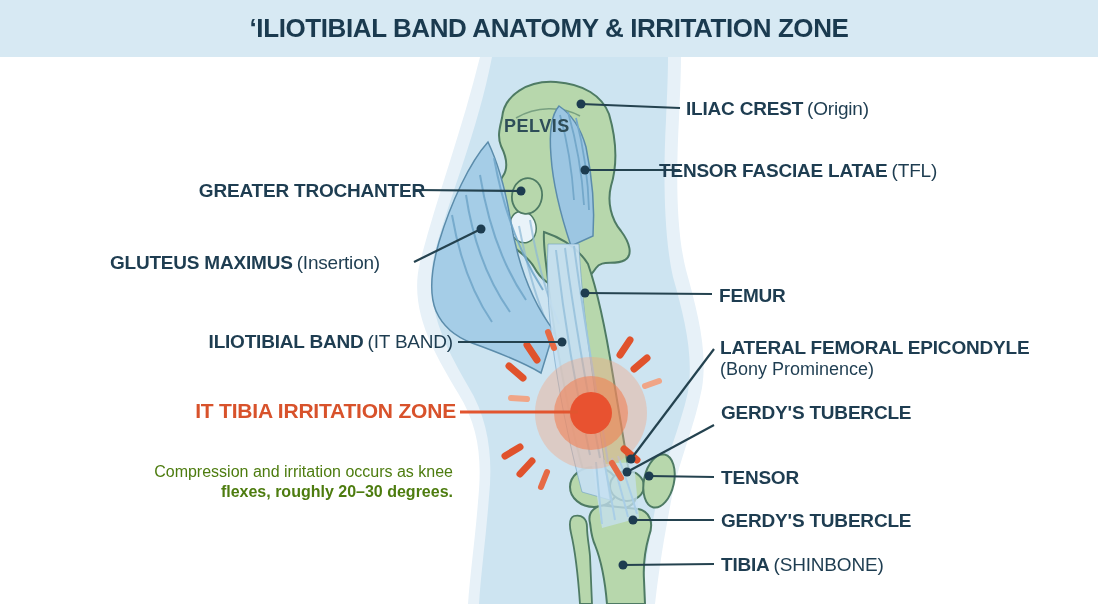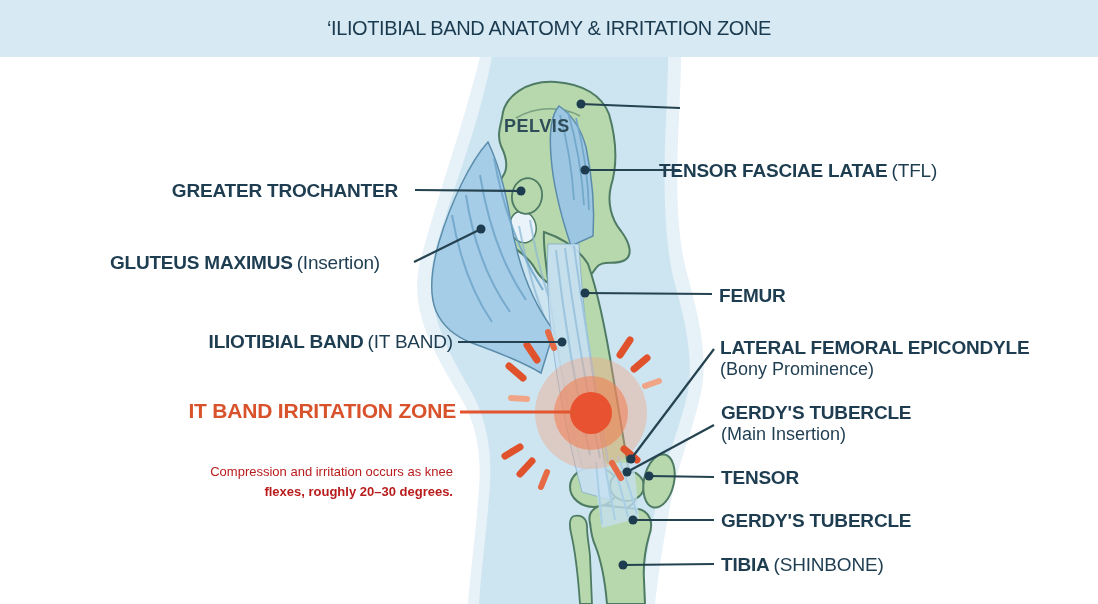--- a/index.html
+++ b/index.html
@@ -2,32 +2,32 @@
 <html><head>
 <meta charset="utf-8">
 <style>
   * { margin:0; padding:0; box-sizing:border-box; }
   html,body { width:1098px; height:604px; }
   body { font-family:"Liberation Sans","DejaVu Sans",sans-serif; background:#fff; }
   .stage { position:relative; width:1098px; height:604px; overflow:hidden; background:#ffffff; }
 
   .hdr { position:absolute; left:0; top:0; width:1098px; height:57px; background:#d7e9f3;
          display:flex; align-items:center; justify-content:center; z-index:3; }
-  .hdr h1 { font-size:20px; font-weight:400; letter-spacing:-0.4px; color:#1a3a4f; white-space:nowrap; }
+  .hdr h1 { font-size:26px; font-weight:700; letter-spacing:-0.4px; color:#1a3a4f; white-space:nowrap; }
 
   svg.art { position:absolute; left:0; top:0; z-index:1; }
 
   .lbl { position:absolute; z-index:4; font-size:19px; font-weight:700; color:#1e3d51;
          letter-spacing:-0.2px; white-space:nowrap; line-height:21px; }
   .lbl .paren { font-weight:400; margin-left:4px; }
   .lbl .sub { display:block; font-weight:400; font-size:18px; letter-spacing:0; margin-top:1px; }
   .lbl.right-edge { text-align:right; }
   .accent { position:absolute; z-index:4; font-size:21px; font-weight:700; color:#d8522b;
             text-align:right; line-height:26px; white-space:nowrap; letter-spacing:-0.2px; }
-  .cap { position:absolute; z-index:4; font-size:13px; font-weight:400; color:#b91c1c;
+  .cap { position:absolute; z-index:4; font-size:16px; font-weight:400; color:#4d7c0f;
          text-align:right; line-height:19.5px; white-space:nowrap; }
   .pelvis-txt { position:absolute; z-index:4; font-size:18px; font-weight:700; color:#2e4d58;
                 letter-spacing:0.5px; white-space:nowrap; }
 </style>
 </head>
 <body>
 
 <div class="stage">
 
   <div class="hdr">
@@ -140,50 +140,52 @@
       <circle cx="631" cy="459" r="4.5"></circle>
       <circle cx="627" cy="472" r="4.5"></circle>
       <circle cx="649" cy="476" r="4.5"></circle>
       <circle cx="633" cy="520" r="4.5"></circle>
       <circle cx="623" cy="565" r="4.5"></circle>
     </g>
   </svg>
 
   <div class="pelvis-txt" style="left:504px; top:116px;">PELVIS</div>
 
-  <div class="lbl right-edge" style="right:700px; top:180px;">
+  <div class="lbl right-edge" style="right:673px; top:180px;">
     <span>GREATER TROCHANTER</span>
   </div>
   <div class="lbl right-edge" style="right:718px; top:252px;">
     <span>GLUTEUS MAXIMUS</span><span class="paren">(Insertion)</span>
   </div>
   <div class="lbl right-edge" style="right:645px; top:331px;">
     <span>ILIOTIBIAL BAND</span><span class="paren">(IT BAND)</span>
   </div>
   <div class="accent" style="right:642px; top:398px;">
-    <span style="display:block;">IT BAND IRRITATION ZONE</span>
+    <span style="display:block;">IT TIBIA IRRITATION ZONE</span>
   </div>
   <div class="cap" style="right:645px; top:462px;">
     <span style="display:block;">Compression and irritation occurs as knee</span>
     <span style="display:block;font-weight:bold;">flexes, roughly 20–30 degrees.</span>
   </div>
 
+  <div class="lbl" style="left:686px; top:98px;">
+    <span>ILIAC CREST</span><span class="paren">(Origin)</span>
+  </div>
   <div class="lbl" style="left:659px; top:160px;">
     <span>TENSOR FASCIAE LATAE</span><span class="paren">(TFL)</span>
   </div>
   <div class="lbl" style="left:719px; top:285px;">
     <span>FEMUR</span>
   </div>
   <div class="lbl" style="left:720px; top:337px;">
     <span>LATERAL FEMORAL EPICONDYLE</span>
     <span class="sub">(Bony Prominence)</span>
   </div>
   <div class="lbl" style="left:721px; top:402px;">
     <span>GERDY'S TUBERCLE</span>
-    <span class="sub">(Main Insertion)</span>
   </div>
   <div class="lbl" style="left:721px; top:467px;">
     <span>TENSOR</span>
   </div>
   <div class="lbl" style="left:721px; top:510px;">
     <span>GERDY'S TUBERCLE</span>
   </div>
   <div class="lbl" style="left:721px; top:554px;">
     <span>TIBIA</span><span class="paren">(SHINBONE)</span>
   </div>

